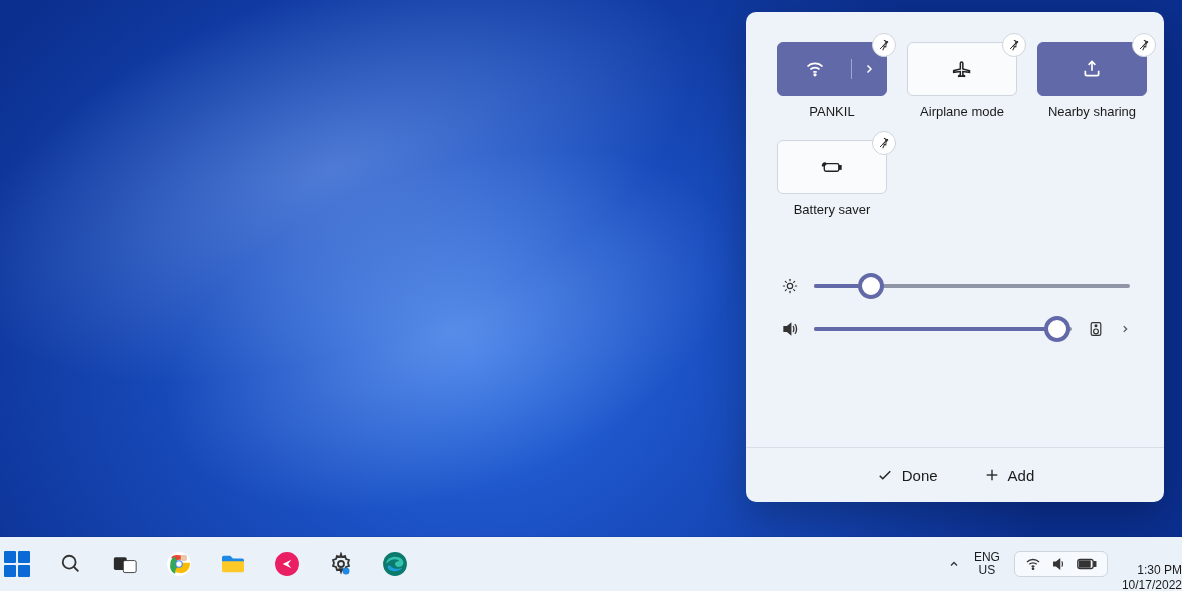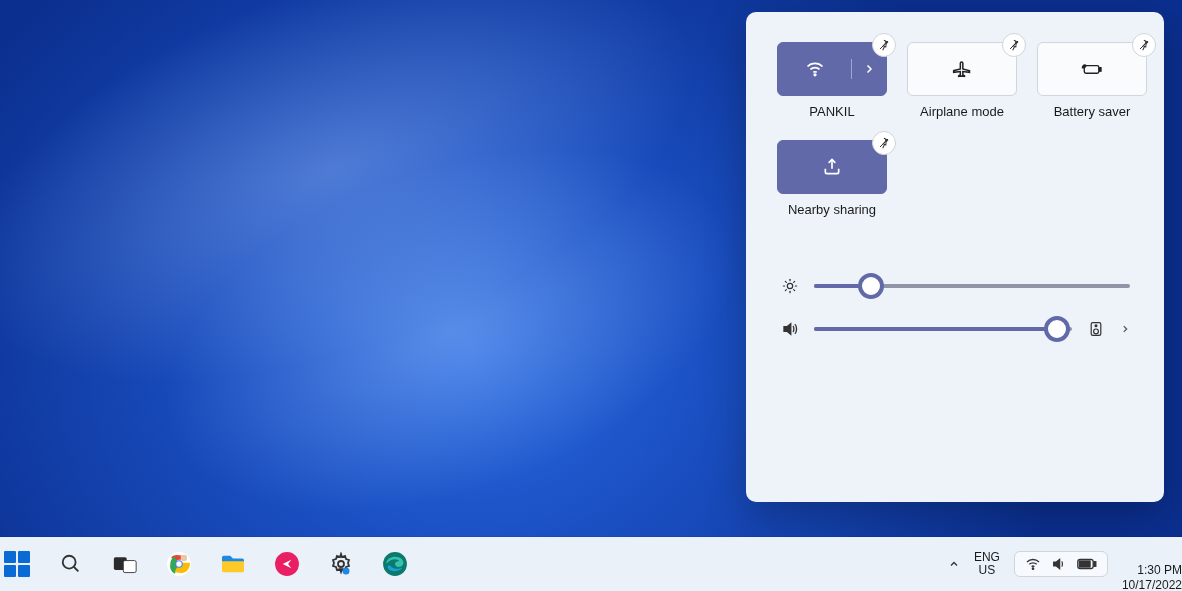--- a/index.html
+++ b/index.html
@@ -149,55 +149,55 @@
             <svg width="12" height="12" viewBox="0 0 24 24" fill="none" stroke="#333" stroke-width="2">
                 <path d="M15 3l6 6-4 2-3 6-2-2-6 6 6-6-2-2 6-3 2-4z" transform="rotate(-20 12 12)"></path>
                 <line x1="4" y1="20" x2="20" y2="4"></line>
               </svg>
           </span>
         </div>
         <div class="tile-label">Airplane mode</div>
       </div>
 
       <div class="tile-wrap">
+        <div class="tile active">
+          <span class="main-icon">
+            <svg width="20" height="20" viewBox="0 0 24 24" fill="none" stroke="currentColor" stroke-width="2">
+                <path d="M4 14v4a2 2 0 002 2h12a2 2 0 002-2v-4"></path>
+                <path d="M12 3v11"></path>
+                <path d="M8 7l4-4 4 4"></path>
+              </svg>
+          </span>
+          <span class="pin">
+            <svg width="12" height="12" viewBox="0 0 24 24" fill="none" stroke="#333" stroke-width="2">
+                <path d="M15 3l6 6-4 2-3 6-2-2-6 6 6-6-2-2 6-3 2-4z" transform="rotate(-20 12 12)"></path>
+                <line x1="4" y1="20" x2="20" y2="4"></line>
+              </svg>
+          </span>
+        </div>
+        <div class="tile-label">Nearby sharing</div>
+      </div>
+
+      <div class="tile-wrap">
         <div class="tile inactive">
           <span class="main-icon">
             <svg width="24" height="20" viewBox="0 0 28 20" fill="none" stroke="currentColor" stroke-width="1.6">
                 <rect x="5" y="6" width="17" height="9" rx="2"></rect>
                 <rect x="22.5" y="8.5" width="2" height="4" fill="currentColor"></rect>
                 <path d="M2 9c0-4 4-6 6-3-1 3-4 4-6 3z" fill="currentColor" stroke="none"></path>
               </svg>
           </span>
           <span class="pin">
             <svg width="12" height="12" viewBox="0 0 24 24" fill="none" stroke="#333" stroke-width="2">
                 <path d="M15 3l6 6-4 2-3 6-2-2-6 6 6-6-2-2 6-3 2-4z" transform="rotate(-20 12 12)"></path>
                 <line x1="4" y1="20" x2="20" y2="4"></line>
               </svg>
           </span>
         </div>
         <div class="tile-label">Battery saver</div>
-      </div>
-
-      <div class="tile-wrap">
-        <div class="tile active">
-          <span class="main-icon">
-            <svg width="20" height="20" viewBox="0 0 24 24" fill="none" stroke="currentColor" stroke-width="2">
-                <path d="M4 14v4a2 2 0 002 2h12a2 2 0 002-2v-4"></path>
-                <path d="M12 3v11"></path>
-                <path d="M8 7l4-4 4 4"></path>
-              </svg>
-          </span>
-          <span class="pin">
-            <svg width="12" height="12" viewBox="0 0 24 24" fill="none" stroke="#333" stroke-width="2">
-                <path d="M15 3l6 6-4 2-3 6-2-2-6 6 6-6-2-2 6-3 2-4z" transform="rotate(-20 12 12)"></path>
-                <line x1="4" y1="20" x2="20" y2="4"></line>
-              </svg>
-          </span>
-        </div>
-        <div class="tile-label">Nearby sharing</div>
       </div>
 
     </div>
 
     <div class="sliders">
       <div class="slider-row">
         <span class="lead-icon">
           <svg width="16" height="16" viewBox="0 0 24 24" fill="none" stroke="#333" stroke-width="1.8">
               <circle cx="12" cy="12" r="4"></circle>
               <g stroke-linecap="round">
@@ -238,20 +238,39 @@
             </svg>
         </span>
         <span class="chev">
           <svg width="10" height="10" viewBox="0 0 24 24" fill="none" stroke="#555" stroke-width="3">
               <path d="M9 5l7 7-7 7"></path>
             </svg>
         </span>
       </div>
     </div>
 
+    <div class="panel-footer">
+      <div class="footer-btn">
+        <span>
+          <svg width="18" height="18" viewBox="0 0 24 24" fill="none" stroke="#222" stroke-width="2">
+              <path d="M5 13l4 4L19 7"></path>
+            </svg>
+        </span>
+        <span>Done</span>
+      </div>
+      <div class="footer-btn">
+        <span>
+          <svg width="16" height="16" viewBox="0 0 24 24" fill="none" stroke="#222" stroke-width="2">
+              <line x1="12" y1="4" x2="12" y2="20"></line>
+              <line x1="4" y1="12" x2="20" y2="12"></line>
+            </svg>
+        </span>
+        <span>Add</span>
+      </div>
+    </div>
 
   </div>
 
   <div class="taskbar">
     <div class="tb-left">
       <div class="tb-icon">
         <div class="winlogo">
             <div></div>
             <div></div>
             <div></div>

